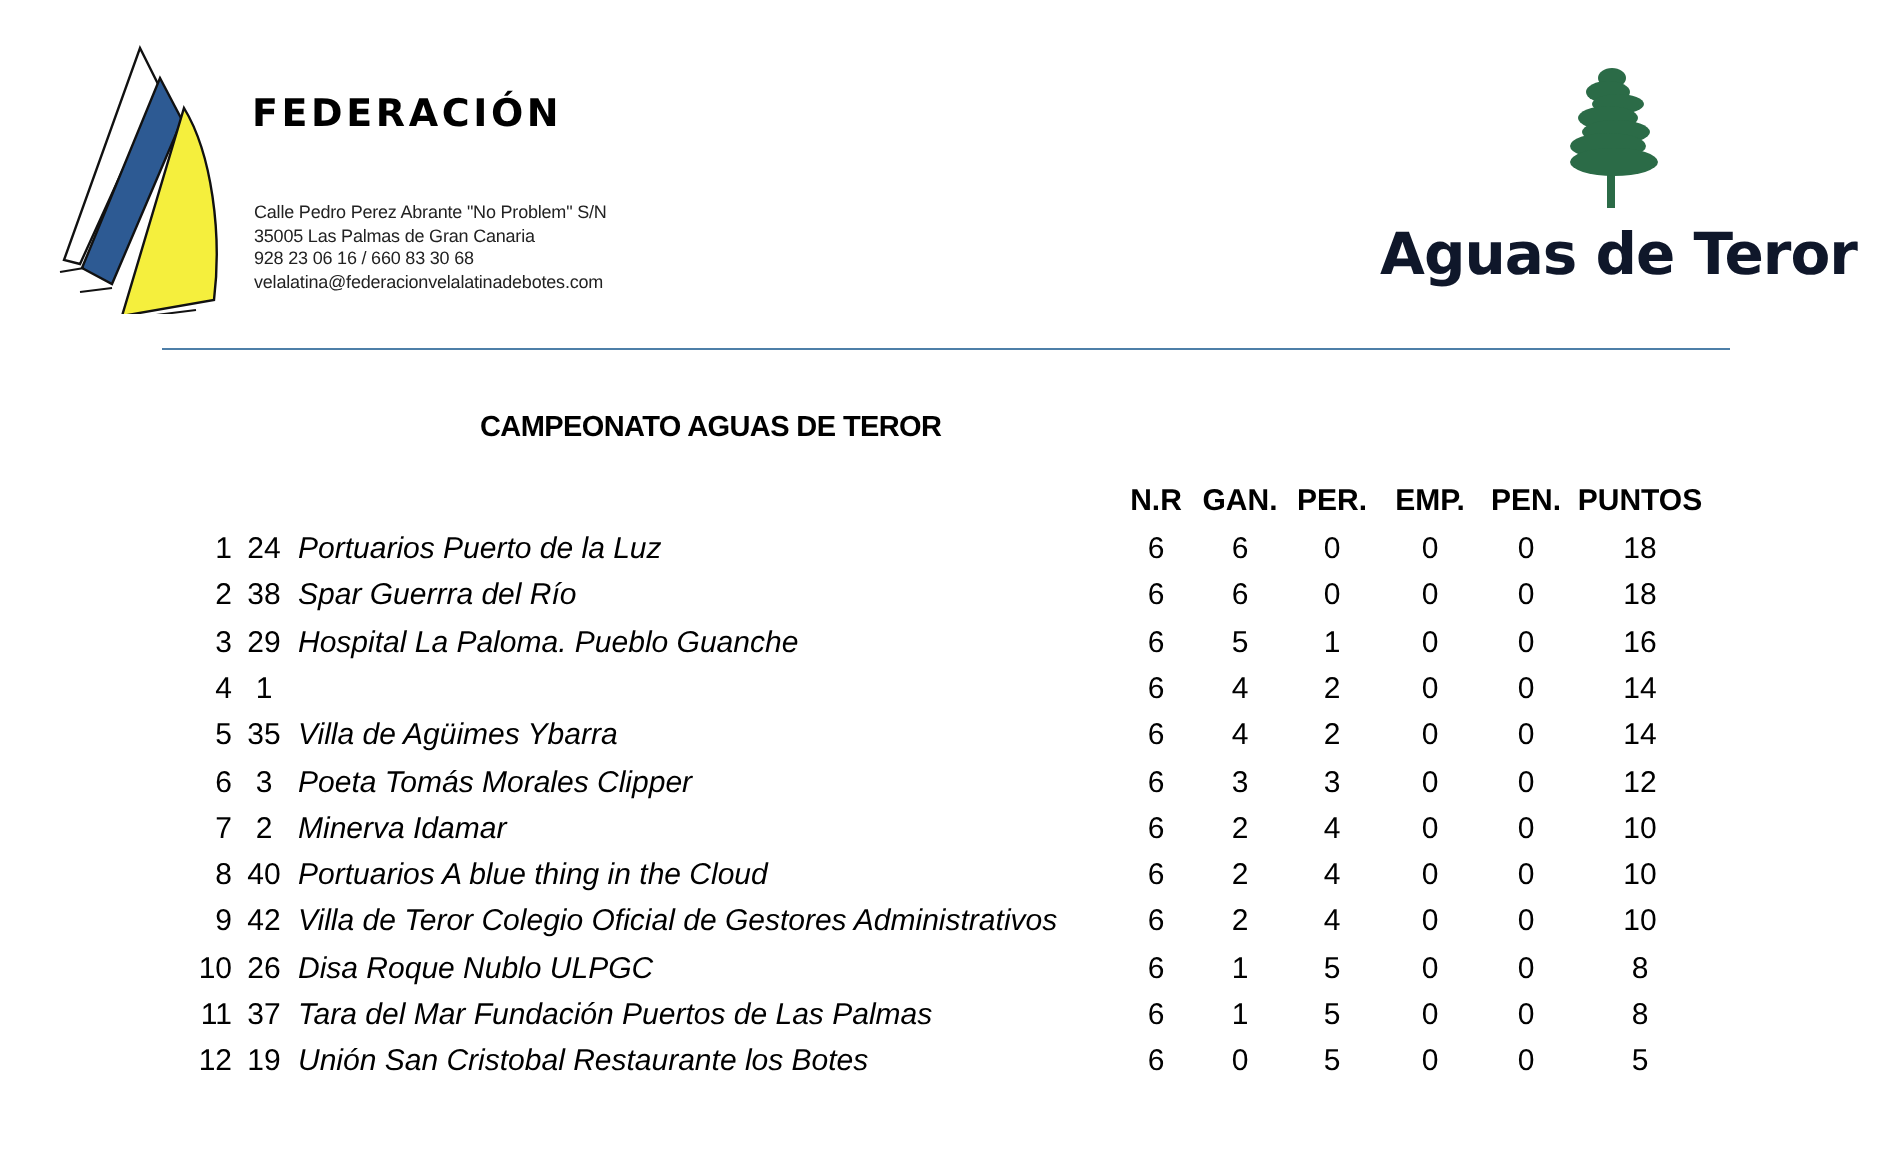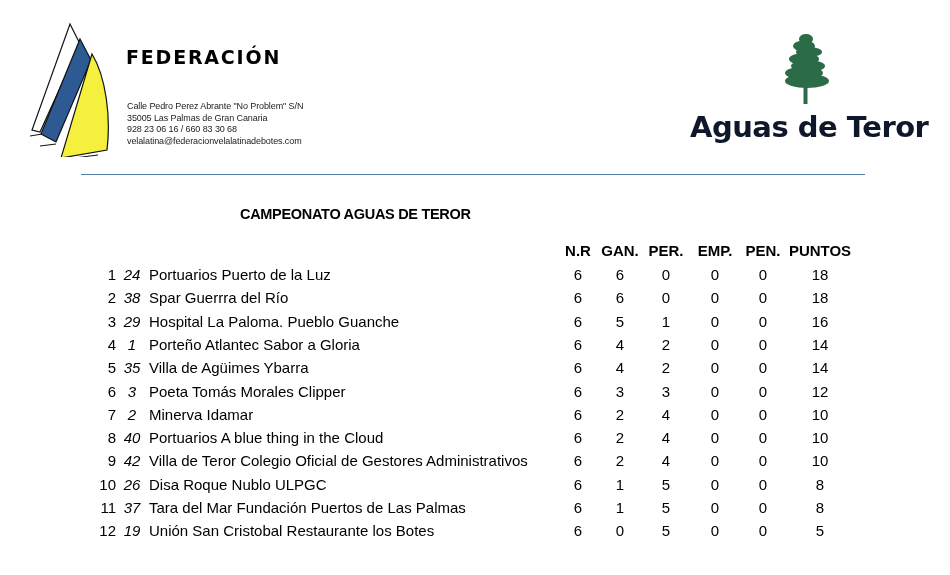--- a/index.html
+++ b/index.html
@@ -17,22 +17,22 @@
 
     .divider { position: absolute; left: 81px; top: 174px; width: 784px; height: 0; border-top: 1.5px solid #4e7fa8; }
 
     .doc-title { position: absolute; left: 240px; top: 206px; font-size: 14.5px; font-weight: bold; font-family: "Liberation Sans", sans-serif; letter-spacing: -0.3px; }
 
     .standings { position: absolute; left: 0; top: 240px; width: 950px; }
     .hdr-row, .row { position: absolute; left: 0; width: 950px; height: 23px; font-size: 15px; }
     .hdr-row { top: 2px; font-weight: bold; }
     .cell { position: absolute; top: 0; text-align: center; white-space: nowrap; }
     .c-pos { left: 84px; width: 32px; text-align: right; }
-    .c-num { left: 118px; width: 28px; text-align: center; font-style: italic; }
-    .c-name { left: 149px; text-align: left; }
+    .c-num { left: 118px; width: 28px; text-align: center; }
+    .c-name { left: 149px; text-align: left; font-style: italic; }
     .c-nr { left: 562px; width: 32px; }
     .c-gan { left: 598px; width: 44px; }
     .c-per { left: 646px; width: 40px; }
     .c-emp { left: 692px; width: 46px; text-align: center; }
     .c-pen { left: 741px; width: 44px; }
     .c-pts { left: 787px; width: 66px; }
   </style>
 </head>
 <body>
 
@@ -113,21 +113,20 @@
     <span class="cell c-nr">6</span>
     <span class="cell c-gan">5</span>
     <span class="cell c-per">1</span>
     <span class="cell c-emp">0</span>
     <span class="cell c-pen">0</span>
     <span class="cell c-pts">16</span>
   </div>
   <div class="row" style="top:95.9px">
     <span class="cell c-pos">4</span>
     <span class="cell c-num">1</span>
-    <span class="cell c-name">Porteño Atlantec Sabor a Gloria</span>
     <span class="cell c-nr">6</span>
     <span class="cell c-gan">4</span>
     <span class="cell c-per">2</span>
     <span class="cell c-emp">0</span>
     <span class="cell c-pen">0</span>
     <span class="cell c-pts">14</span>
   </div>
   <div class="row" style="top:119.2px">
     <span class="cell c-pos">5</span>
     <span class="cell c-num">35</span>

